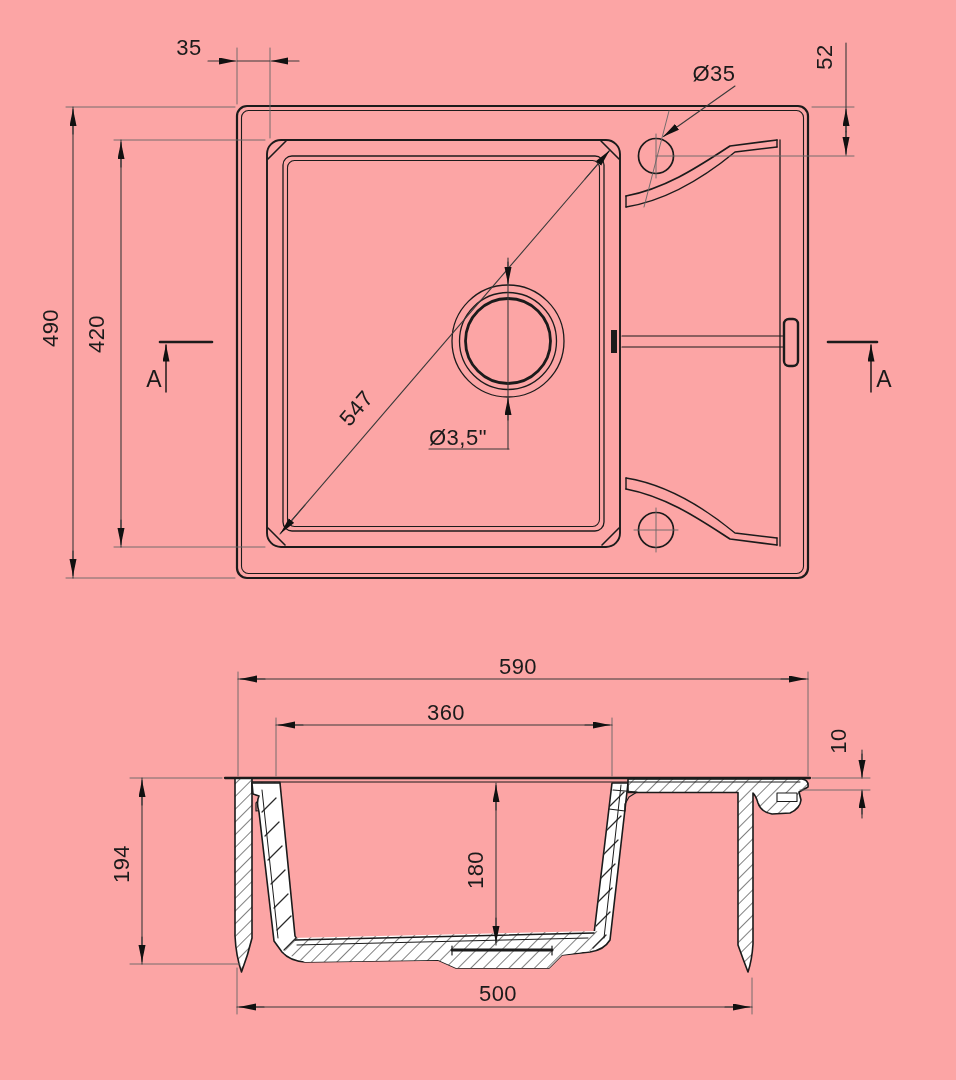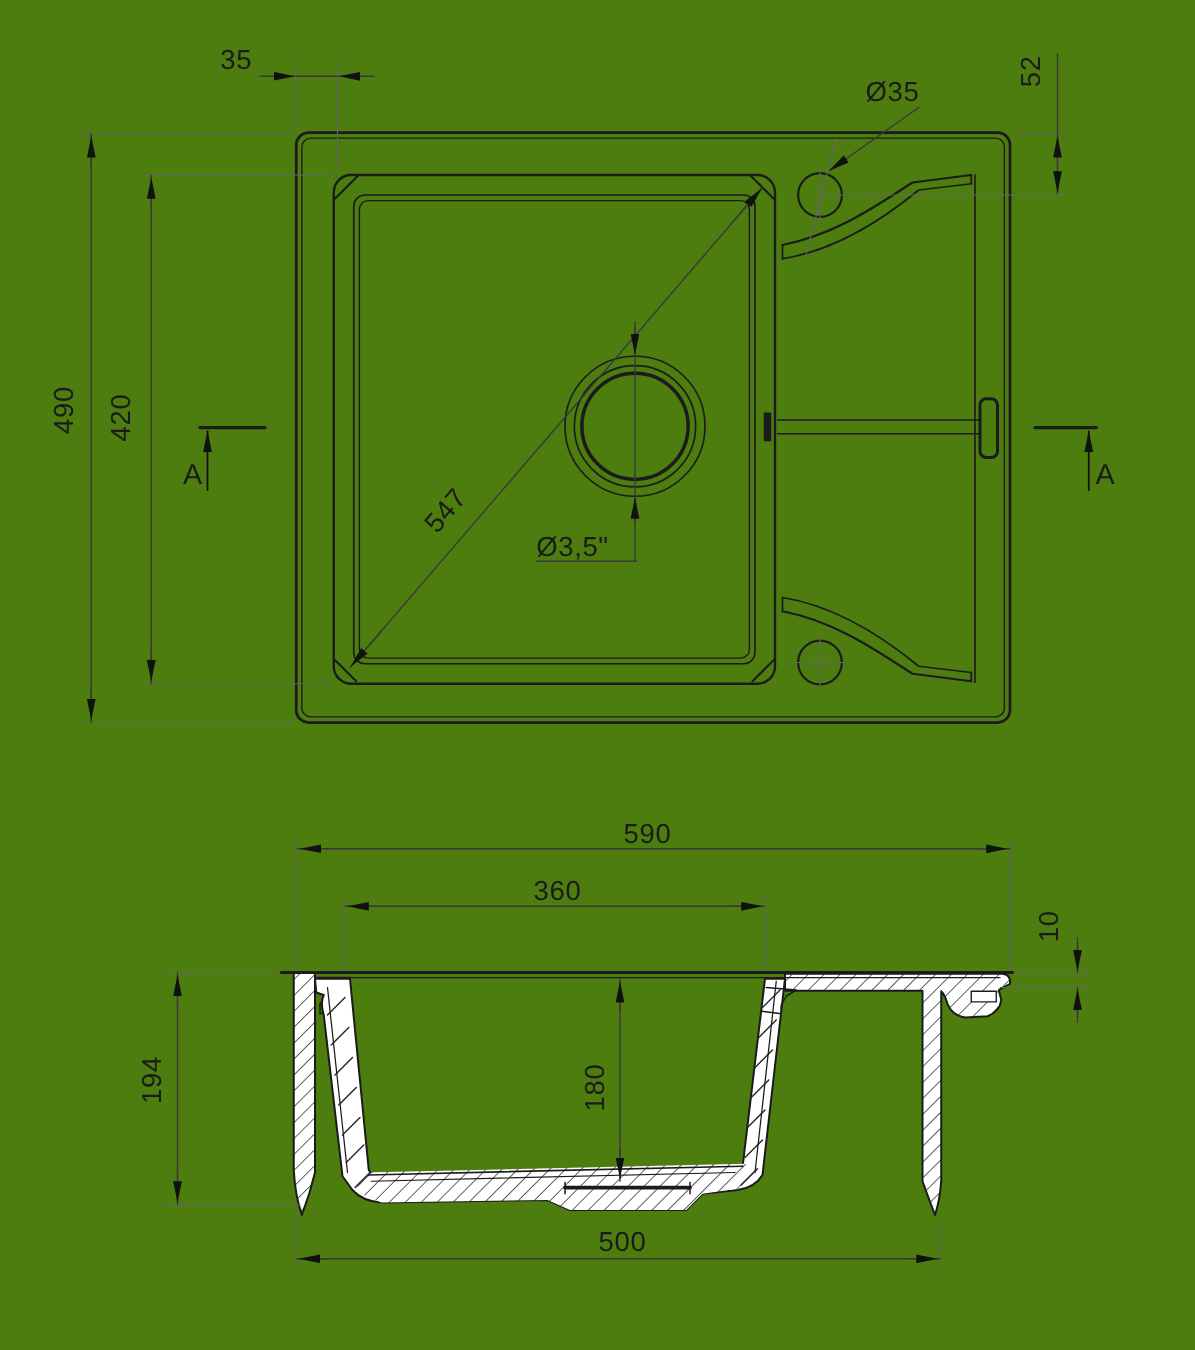--- a/index.html
+++ b/index.html
@@ -1,16 +1,16 @@
 <!DOCTYPE html>
 <html><head>
 <meta charset="utf-8">
 <style>
   html,body{margin:0;padding:0;background:#ffffff;}
-  .sheet{width:956px;height:1080px;background:#4d7c0f;position:relative;overflow:hidden;}
+  .sheet{width:956px;height:1080px;background:#fca5a5;position:relative;overflow:hidden;}
   svg{display:block;}
   text{font-family:"Liberation Sans","DejaVu Sans",sans-serif;fill:#1b1b1b;}
   .dim{font-size:22px;letter-spacing:0.5px;}
   .sec{font-size:23px;}
 </style>
 </head>
 <body>
 
 <div class="sheet">
 <svg width="956" height="1080" viewBox="0 0 956 1080" xmlns="http://www.w3.org/2000/svg">

